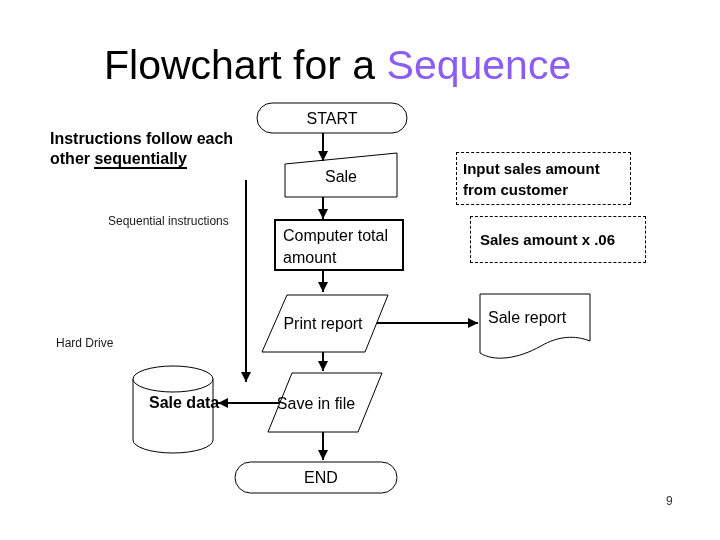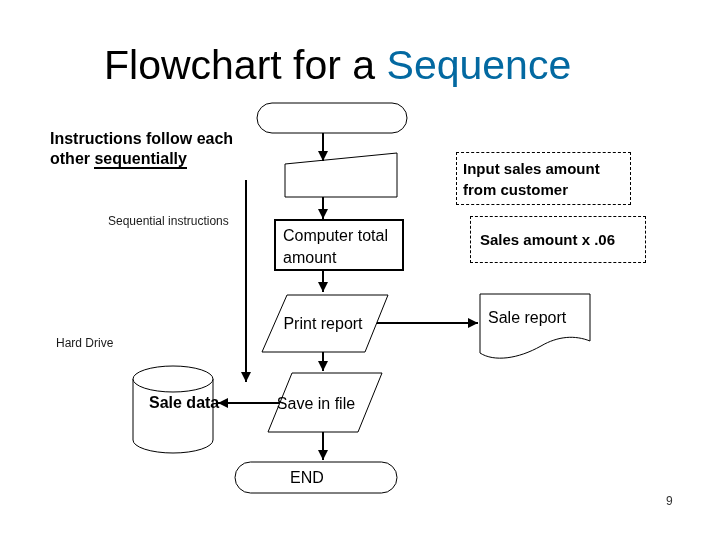--- a/index.html
+++ b/index.html
@@ -9,21 +9,21 @@
   }
   .abs{position:absolute;}
   #title{left:104px;top:42px;font-size:41px;line-height:46px;white-space:nowrap;}
   #connectors{left:0;top:0;}
   .shape-label{font-size:16px;line-height:19px;text-align:center;}
   #start-label{left:257px;top:109px;width:150px;}
   #sale-label{left:285px;top:167px;width:112px;}
   #compute-label{left:283px;top:225px;width:118px;text-align:left;line-height:22px;}
   #print-label{left:262px;top:314px;width:122px;}
   #save-label{left:260px;top:394px;width:112px;}
-  #end-label{left:235px;top:468px;width:144px;}
+  #end-label{left:235px;top:468px;width:144px;padding-left:14px;}
   #sale-report-label{left:488px;top:308px;width:100px;text-align:left;font-weight:normal;}
   #sale-data-label{left:149px;top:394px;font-weight:bold;font-size:16px;}
   #instructions{left:50px;top:129px;width:192px;font-size:16px;font-weight:bold;line-height:20px;}
   #instructions .u{border-bottom:2px solid #000;}
   .caption{font-size:12px;color:#1a1a1a;}
   #sequential-caption{left:108px;top:214px;}
   #hard-drive-caption{left:56px;top:336px;}
   #printed-report-caption{left:595px;top:352px;width:55px;line-height:18px;}
   .dashed-note{
     border:1px dashed #000;font-size:15px;font-weight:bold;line-height:21px;
@@ -32,21 +32,21 @@
   #input-note{left:456px;top:152px;width:175px;height:53px;padding:2px 6px;}
   #calc-note{left:462px;top:216px;width:176px;height:47px;padding:2px 9px;margin-left:8px;}
   #page-number{left:666px;top:494px;font-size:12px;color:#333;}
 </style>
 </head>
 <body>
 
 <div id="slide">
 
   <div id="title" class="abs">
-    <span>Flowchart for a </span><span style="color: #0369a1;">Sequence</span>
+    <span>Flowchart for a </span><span style="color: #8b5cf6;">Sequence</span>
   </div>
 
   <svg id="connectors" class="abs" width="720" height="540" viewBox="0 0 720 540">
     <defs>
       <marker id="arrow" markerUnits="userSpaceOnUse" markerWidth="12" markerHeight="12" refX="10" refY="5" orient="auto">
         <path d="M0,0 L10,5 L0,10 Z" fill="#000"></path>
       </marker>
     </defs>
 
     <rect x="257" y="103" width="150" height="30" rx="15" ry="15" fill="#fff" stroke="#000" stroke-width="1"></rect>
@@ -69,20 +69,22 @@
     <line x1="323" y1="133" x2="323" y2="161" stroke="#000" stroke-width="2" marker-end="url(#arrow)"></line>
     <line x1="323" y1="197" x2="323" y2="219" stroke="#000" stroke-width="2" marker-end="url(#arrow)"></line>
     <line x1="323" y1="270" x2="323" y2="292" stroke="#000" stroke-width="2" marker-end="url(#arrow)"></line>
     <line x1="377" y1="323" x2="478" y2="323" stroke="#000" stroke-width="2" marker-end="url(#arrow)"></line>
     <line x1="323" y1="352" x2="323" y2="371" stroke="#000" stroke-width="2" marker-end="url(#arrow)"></line>
     <line x1="280" y1="403" x2="218" y2="403" stroke="#000" stroke-width="2" marker-end="url(#arrow)"></line>
     <line x1="323" y1="432" x2="323" y2="460" stroke="#000" stroke-width="2" marker-end="url(#arrow)"></line>
     <line x1="246" y1="180" x2="246" y2="382" stroke="#000" stroke-width="2" marker-end="url(#arrow)"></line>
   </svg>
 
+  <div id="start-label" class="abs shape-label">START</div>
+  <div id="sale-label" class="abs shape-label">Sale</div>
   <div id="compute-label" class="abs shape-label">Computer total amount</div>
   <div id="print-label" class="abs shape-label">Print report</div>
   <div id="sale-report-label" class="abs shape-label">Sale report</div>
   <div id="sale-data-label" class="abs">Sale data</div>
   <div id="save-label" class="abs shape-label">Save in file</div>
   <div id="end-label" class="abs shape-label">END</div>
 
   <div id="instructions" class="abs">
     <span>Instructions follow each other </span><span class="u">sequentially</span>
   </div>

